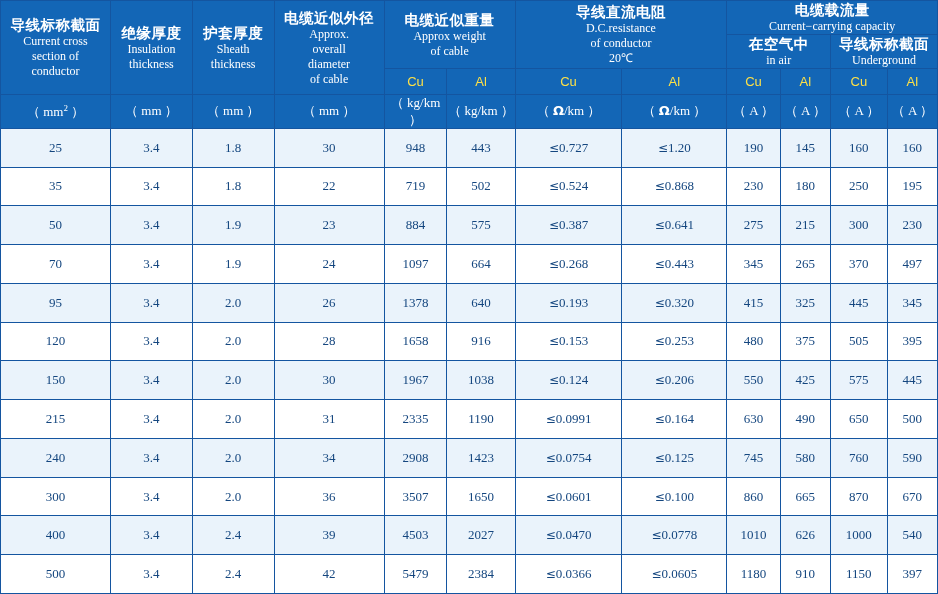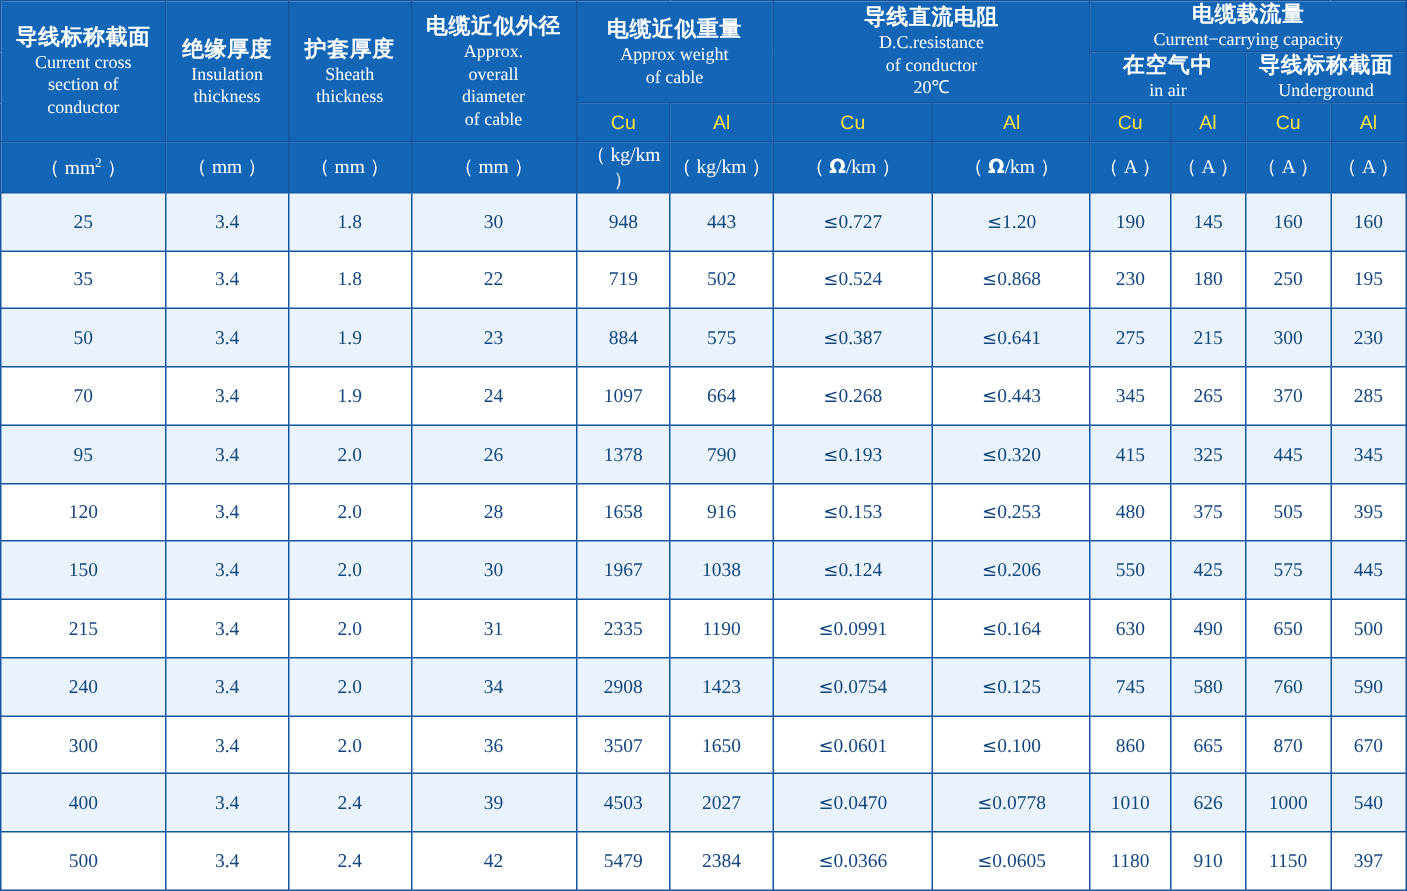--- a/index.html
+++ b/index.html
@@ -224,29 +224,29 @@
           <td>3.4</td>
           <td>1.9</td>
           <td>24</td>
           <td>1097</td>
           <td>664</td>
           <td><span class="le">≤</span>0.268</td>
           <td><span class="le">≤</span>0.443</td>
           <td>345</td>
           <td>265</td>
           <td>370</td>
-          <td>285</td>
+          <td>497</td>
         </tr>
         <tr class="odd">
           <td>95</td>
           <td>3.4</td>
           <td>2.0</td>
           <td>26</td>
           <td>1378</td>
-          <td>790</td>
+          <td>640</td>
           <td><span class="le">≤</span>0.193</td>
           <td><span class="le">≤</span>0.320</td>
           <td>415</td>
           <td>325</td>
           <td>445</td>
           <td>345</td>
         </tr>
         <tr class="even">
           <td>120</td>
           <td>3.4</td>

